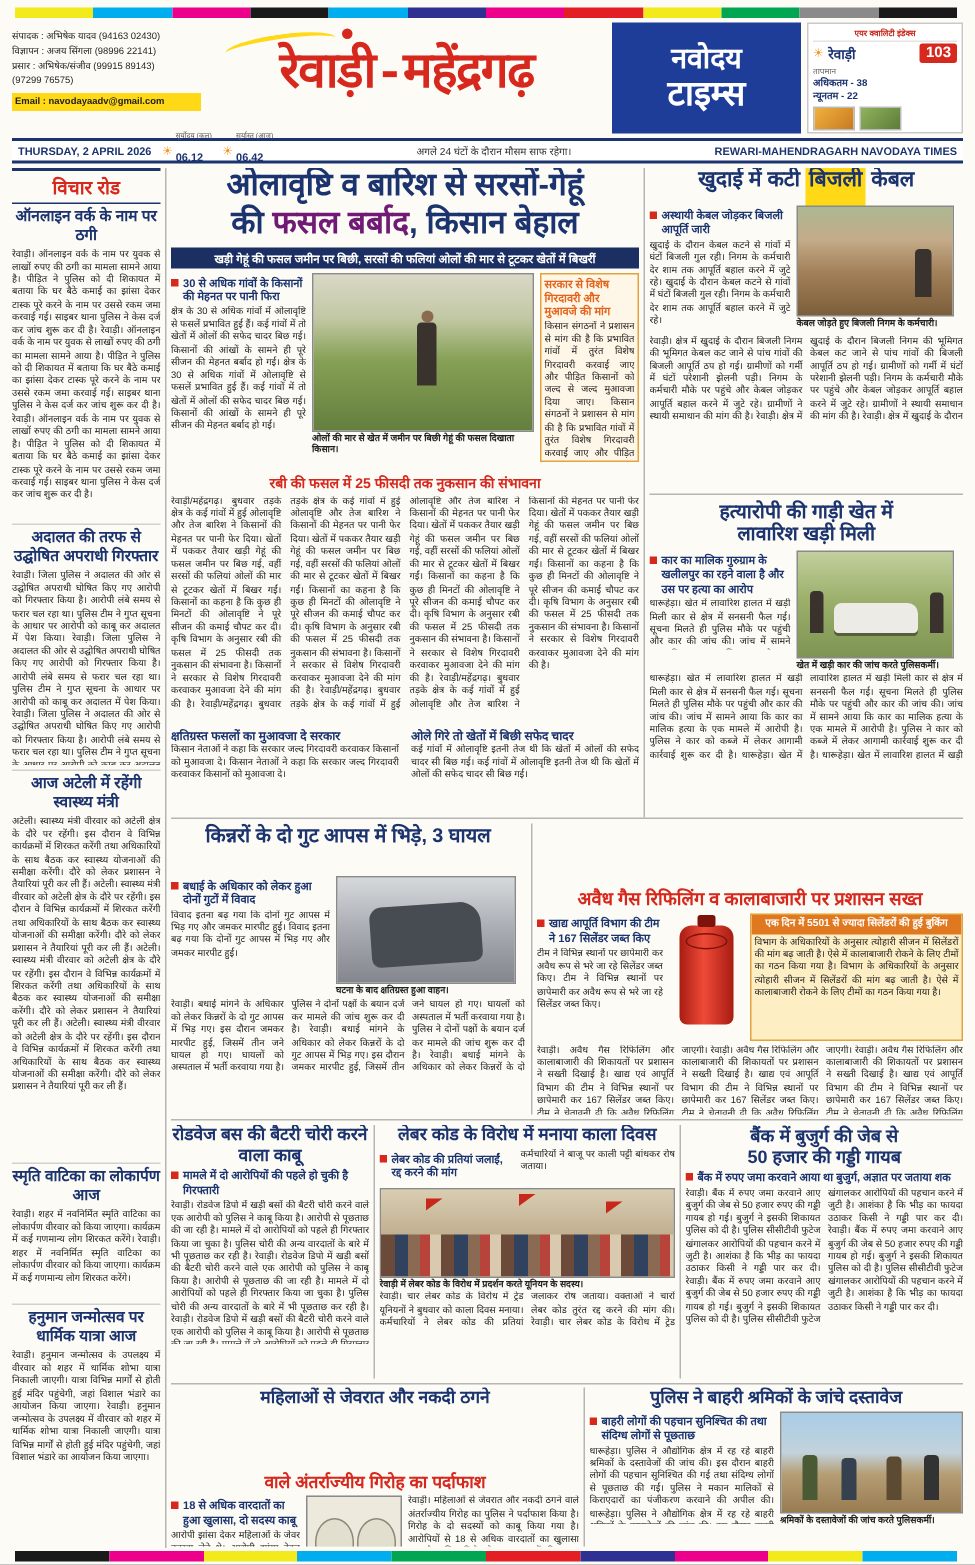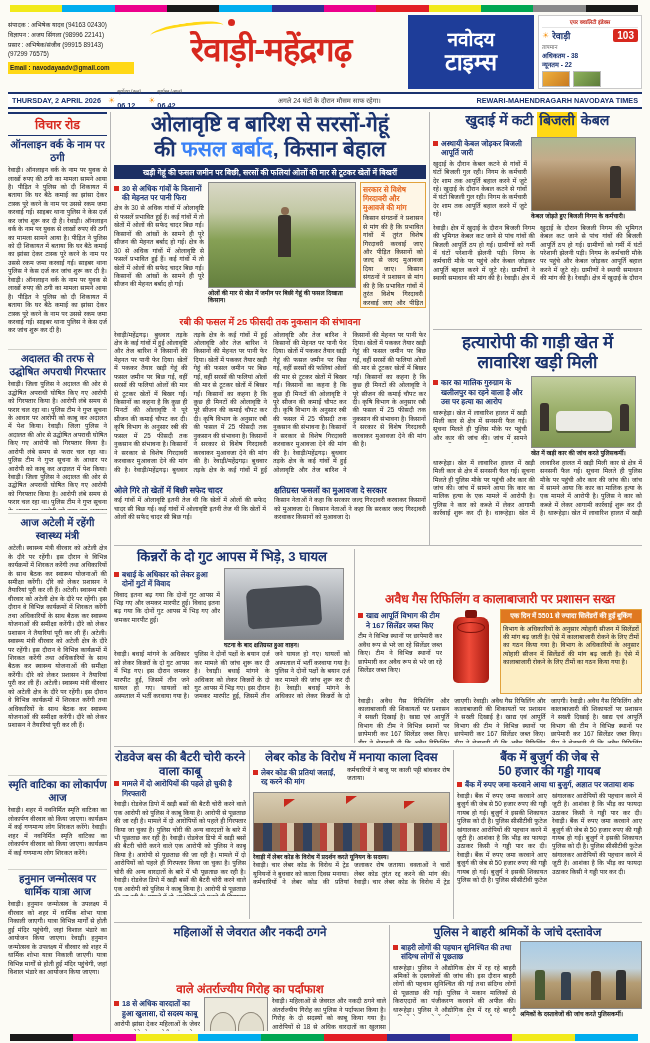--- a/index.html
+++ b/index.html
@@ -11,21 +11,21 @@
   .bar>div{flex:1;height:100%;}
 
   
   .masthead{position:absolute;top:15px;left:8px;width:634px;height:74px;display:flex;}
   .contact{width:126px;font-size:6.3px;line-height:1.55;color:#222;padding-top:5px;}
   .contact .line{white-space:nowrap;overflow:hidden;}
   .email{background:#ffd816;font-weight:bold;font-size:6.3px;margin-top:3px;padding:1px 2px;}
   .titlezone{flex:1;position:relative;text-align:center;padding-top:18px;}
   .flourish{position:absolute;left:16px;top:8px;width:74px;height:12px;border-top:3px solid #ffd816;border-radius:50%;transform:rotate(-8deg);}
   .dot{position:absolute;left:94px;top:4px;width:7px;height:7px;background:#d7281e;border-radius:50%;}
-  .title-red{font-size:33px;font-weight:800;color:#d7281e;letter-spacing:-1px;line-height:1.05;white-space:nowrap;}
+  .title-red{font-size:33px;font-weight:800;color:#d7281e;letter-spacing:-1px;line-height:1.05;white-space:nowrap;font-family:Liberation Mono, monospace;}
   .nameplate{width:126px;background:#1e3d99;color:#fff;text-align:center;display:flex;flex-direction:column;justify-content:center;gap:2px;}
   .np1{font-size:19px;font-weight:800;line-height:1;}
   .np2{font-size:23px;font-weight:700;line-height:1;}
   .weather{width:104px;border:1px solid #c9c9c9;margin-left:4px;padding:2px 3px;box-sizing:border-box;display:flex;flex-direction:column;gap:1px;background:#fff;}
   .aqi-title{font-size:5.5px;color:#c42a1c;font-weight:bold;text-align:center;border-bottom:1px solid #e4e4e4;padding-bottom:1px;}
   .city-row{display:flex;align-items:center;gap:3px;}
   .sun-ic{color:#f59a23;font-size:8px;line-height:1;}
   .city{font-size:9px;font-weight:800;color:#1b336f;flex:1;}
   .aqi-badge{background:#d7281e;color:#fff;font-weight:800;font-size:10px;padding:1px 4px;border-radius:2px;}
   .temp-label{font-size:5.5px;color:#666;}
@@ -59,21 +59,21 @@
   
   .body-txt{font-size:6.3px;line-height:1.34;text-align:justify;color:#1b1b1b;overflow:hidden;}
   .cols2{column-count:2;column-gap:5px;}
   .cols3{column-count:3;column-gap:5px;}
   .cols4{column-count:4;column-gap:6px;}
   .bh{display:flex;gap:3px;font-size:7.4px;font-weight:800;color:#1b336f;line-height:1.28;margin:2px 0;}
   .sq{width:5px;height:5px;background:#d7281e;flex:none;margin-top:2px;}
   .cap{font-size:6.1px;font-weight:bold;line-height:1.25;color:#222;margin-top:1px;}
   .hl{font-weight:800;color:#1b336f;text-align:center;line-height:1.18;}
   .hl-red{color:#d7281e;margin-top:43px;}
-  .hl-or{color:#3b82f6;}
+  .hl-or{color:#701a75;}
   .hilite{background:#ffd816;padding:12px 2px;}
   .photo{position:relative;overflow:hidden;border:1px solid #8a8a8a;box-sizing:border-box;}
 
   
   .art-lead{left:0;top:0;width:312px;height:430px;}
   .lead-hl{font-size:21px;}
   .strap{background:#1c2f63;color:#fff;font-size:7.7px;font-weight:bold;text-align:center;padding:2px 0;margin:3px 0;}
   .lead-mid{display:flex;gap:4px;height:130px;}
   .lead-left{width:90px;}
   .lead-photo-wrap{width:148px;}
@@ -243,26 +243,26 @@
           <div class="gird-box">
             <div class="gird-title">सरकार से विशेष गिरदावरी और मुआवजे की मांग</div>
             <div class="body-txt" style="height:92px">किसान संगठनों ने प्रशासन से मांग की है कि प्रभावित गांवों में तुरंत विशेष गिरदावरी करवाई जाए और पीड़ित किसानों को जल्द से जल्द मुआवजा दिया जाए। किसान संगठनों ने प्रशासन से मांग की है कि प्रभावित गांवों में तुरंत विशेष गिरदावरी करवाई जाए और पीड़ित किसानों को जल्द से जल्द मुआवजा दिया जाए।</div>
           </div>
         </div>
       </div>
       <div class="red-sub">रबी की फसल में 25 फीसदी तक नुकसान की संभावना</div>
       <div class="body-txt cols4" style="height:152px">रेवाड़ी/महेंद्रगढ़। बुधवार तड़के क्षेत्र के कई गांवों में हुई ओलावृष्टि और तेज बारिश ने किसानों की मेहनत पर पानी फेर दिया। खेतों में पककर तैयार खड़ी गेहूं की फसल जमीन पर बिछ गई, वहीं सरसों की फलियां ओलों की मार से टूटकर खेतों में बिखर गईं। किसानों का कहना है कि कुछ ही मिनटों की ओलावृष्टि ने पूरे सीजन की कमाई चौपट कर दी। कृषि विभाग के अनुसार रबी की फसल में 25 फीसदी तक नुकसान की संभावना है। किसानों ने सरकार से विशेष गिरदावरी करवाकर मुआवजा देने की मांग की है। रेवाड़ी/महेंद्रगढ़। बुधवार तड़के क्षेत्र के कई गांवों में हुई ओलावृष्टि और तेज बारिश ने किसानों की मेहनत पर पानी फेर दिया। खेतों में पककर तैयार खड़ी गेहूं की फसल जमीन पर बिछ गई, वहीं सरसों की फलियां ओलों की मार से टूटकर खेतों में बिखर गईं। किसानों का कहना है कि कुछ ही मिनटों की ओलावृष्टि ने पूरे सीजन की कमाई चौपट कर दी। कृषि विभाग के अनुसार रबी की फसल में 25 फीसदी तक नुकसान की संभावना है। किसानों ने सरकार से विशेष गिरदावरी करवाकर मुआवजा देने की मांग की है। रेवाड़ी/महेंद्रगढ़। बुधवार तड़के क्षेत्र के कई गांवों में हुई ओलावृष्टि और तेज बारिश ने किसानों की मेहनत पर पानी फेर दिया। खेतों में पककर तैयार खड़ी गेहूं की फसल जमीन पर बिछ गई, वहीं सरसों की फलियां ओलों की मार से टूटकर खेतों में बिखर गईं। किसानों का कहना है कि कुछ ही मिनटों की ओलावृष्टि ने पूरे सीजन की कमाई चौपट कर दी। कृषि विभाग के अनुसार रबी की फसल में 25 फीसदी तक नुकसान की संभावना है। किसानों ने सरकार से विशेष गिरदावरी करवाकर मुआवजा देने की मांग की है। रेवाड़ी/महेंद्रगढ़। बुधवार तड़के क्षेत्र के कई गांवों में हुई ओलावृष्टि और तेज बारिश ने किसानों की मेहनत पर पानी फेर दिया। खेतों में पककर तैयार खड़ी गेहूं की फसल जमीन पर बिछ गई, वहीं सरसों की फलियां ओलों की मार से टूटकर खेतों में बिखर गईं। किसानों का कहना है कि कुछ ही मिनटों की ओलावृष्टि ने पूरे सीजन की कमाई चौपट कर दी। कृषि विभाग के अनुसार रबी की फसल में 25 फीसदी तक नुकसान की संभावना है। किसानों ने सरकार से विशेष गिरदावरी करवाकर मुआवजा देने की मांग की है।</div>
       <div class="lead-foot">
         <div class="foot-col">
+          <div class="foot-h">क्षतिग्रस्त फसलों का मुआवजा दे सरकार</div>
+          <div class="body-txt" style="height:24px">किसान नेताओं ने कहा कि सरकार जल्द गिरदावरी करवाकर किसानों को मुआवजा दे। किसान नेताओं ने कहा कि सरकार जल्द गिरदावरी करवाकर किसानों को मुआवजा दे।</div>
+        </div>
+        <div class="foot-col">
           <div class="foot-h">ओले गिरे तो खेतों में बिछी सफेद चादर</div>
           <div class="body-txt" style="height:24px">कई गांवों में ओलावृष्टि इतनी तेज थी कि खेतों में ओलों की सफेद चादर सी बिछ गई। कई गांवों में ओलावृष्टि इतनी तेज थी कि खेतों में ओलों की सफेद चादर सी बिछ गई।</div>
-        </div>
-        <div class="foot-col">
-          <div class="foot-h">क्षतिग्रस्त फसलों का मुआवजा दे सरकार</div>
-          <div class="body-txt" style="height:24px">किसान नेताओं ने कहा कि सरकार जल्द गिरदावरी करवाकर किसानों को मुआवजा दे। किसान नेताओं ने कहा कि सरकार जल्द गिरदावरी करवाकर किसानों को मुआवजा दे।</div>
         </div>
       </div>
     </div>
 
     <div class="art art-cable">
       <div class="hl" style="font-size:14.2px">
         <div><span>खुदाई में कटी </span><span class="hilite">बिजली</span><span> केबल</span></div>
       </div>
       <div style="display:flex;gap:4px;margin-top:8px">
         <div style="width:94px">
@@ -276,21 +276,21 @@
           <div class="photo ph-dirt" style="width:105px;height:74px">
             <div class="figure" style="left:78px;top:28px;width:11px;height:32px"></div>
           </div>
           <div class="cap">केबल जोड़ते हुए बिजली निगम के कर्मचारी।</div>
         </div>
       </div>
       <div class="body-txt cols2" style="height:64px;margin-top:2px">रेवाड़ी। क्षेत्र में खुदाई के दौरान बिजली निगम की भूमिगत केबल कट जाने से पांच गांवों की बिजली आपूर्ति ठप हो गई। ग्रामीणों को गर्मी में घंटों परेशानी झेलनी पड़ी। निगम के कर्मचारी मौके पर पहुंचे और केबल जोड़कर आपूर्ति बहाल करने में जुटे रहे। ग्रामीणों ने स्थायी समाधान की मांग की है। रेवाड़ी। क्षेत्र में खुदाई के दौरान बिजली निगम की भूमिगत केबल कट जाने से पांच गांवों की बिजली आपूर्ति ठप हो गई। ग्रामीणों को गर्मी में घंटों परेशानी झेलनी पड़ी। निगम के कर्मचारी मौके पर पहुंचे और केबल जोड़कर आपूर्ति बहाल करने में जुटे रहे। ग्रामीणों ने स्थायी समाधान की मांग की है। रेवाड़ी। क्षेत्र में खुदाई के दौरान बिजली निगम की भूमिगत केबल कट जाने से पांच गांवों की बिजली आपूर्ति ठप हो गई। ग्रामीणों को गर्मी में घंटों परेशानी झेलनी पड़ी। निगम के कर्मचारी मौके पर पहुंचे और केबल जोड़कर आपूर्ति बहाल करने में जुटे रहे। ग्रामीणों ने स्थायी समाधान की मांग की है।</div>
     </div>
 
     <div class="art art-murder">
-      <div class="hl" style="font-size:17px">
+      <div class="hl" style="font-size:13px">
         <div>हत्यारोपी की गाड़ी खेत में</div>
         <div>लावारिश खड़ी मिली</div>
       </div>
       <div style="display:flex;gap:4px;margin-top:3px">
         <div style="width:94px">
           <div class="bh">
             <span class="sq"></span>
             <span>कार का मालिक गुरुग्राम के खलीलपुर का रहने वाला है और उस पर हत्या का आरोप</span>
           </div>
           <div class="body-txt" style="height:34px">धारूहेड़ा। खेत में लावारिश हालत में खड़ी मिली कार से क्षेत्र में सनसनी फैल गई। सूचना मिलते ही पुलिस मौके पर पहुंची और कार की जांच की। जांच में सामने आया कि कार का मालिक हत्या के एक मामले में आरोपी है। पुलिस ने कार को कब्जे में लेकर आगामी कार्रवाई शुरू कर दी है।</div>
@@ -302,21 +302,21 @@
             <div class="figure" style="left:88px;top:27px;width:9px;height:27px"></div>
           </div>
           <div class="cap">खेत में खड़ी कार की जांच करते पुलिसकर्मी।</div>
         </div>
       </div>
       <div class="body-txt cols2" style="height:62px;margin-top:2px">धारूहेड़ा। खेत में लावारिश हालत में खड़ी मिली कार से क्षेत्र में सनसनी फैल गई। सूचना मिलते ही पुलिस मौके पर पहुंची और कार की जांच की। जांच में सामने आया कि कार का मालिक हत्या के एक मामले में आरोपी है। पुलिस ने कार को कब्जे में लेकर आगामी कार्रवाई शुरू कर दी है। धारूहेड़ा। खेत में लावारिश हालत में खड़ी मिली कार से क्षेत्र में सनसनी फैल गई। सूचना मिलते ही पुलिस मौके पर पहुंची और कार की जांच की। जांच में सामने आया कि कार का मालिक हत्या के एक मामले में आरोपी है। पुलिस ने कार को कब्जे में लेकर आगामी कार्रवाई शुरू कर दी है। धारूहेड़ा। खेत में लावारिश हालत में खड़ी मिली कार से क्षेत्र में सनसनी फैल गई। सूचना मिलते ही पुलिस मौके पर पहुंची और कार की जांच की। जांच में सामने आया कि कार का मालिक हत्या के एक मामले में आरोपी है। पुलिस ने कार को कब्जे में लेकर आगामी कार्रवाई शुरू कर दी है।</div>
     </div>
 
     <div class="art art-kinnar">
       <div class="hl" style="font-size:13.2px">किन्नरों के दो गुट आपस में भिड़े, 3 घायल</div>
-      <div style="display:flex;gap:4px;margin-top:3px">
+      <div style="display:flex;gap:4px;margin-top:19px">
         <div style="width:106px">
           <div class="bh">
             <span class="sq"></span>
             <span>बधाई के अधिकार को लेकर हुआ दोनों गुटों में विवाद</span>
           </div>
           <div class="body-txt" style="height:56px">विवाद इतना बढ़ गया कि दोनों गुट आपस में भिड़ गए और जमकर मारपीट हुई। विवाद इतना बढ़ गया कि दोनों गुट आपस में भिड़ गए और जमकर मारपीट हुई।</div>
         </div>
         <div style="flex:1">
           <div class="photo ph-crash" style="width:120px;height:72px">
             <div class="wreck" style="left:22px;top:18px"></div>

